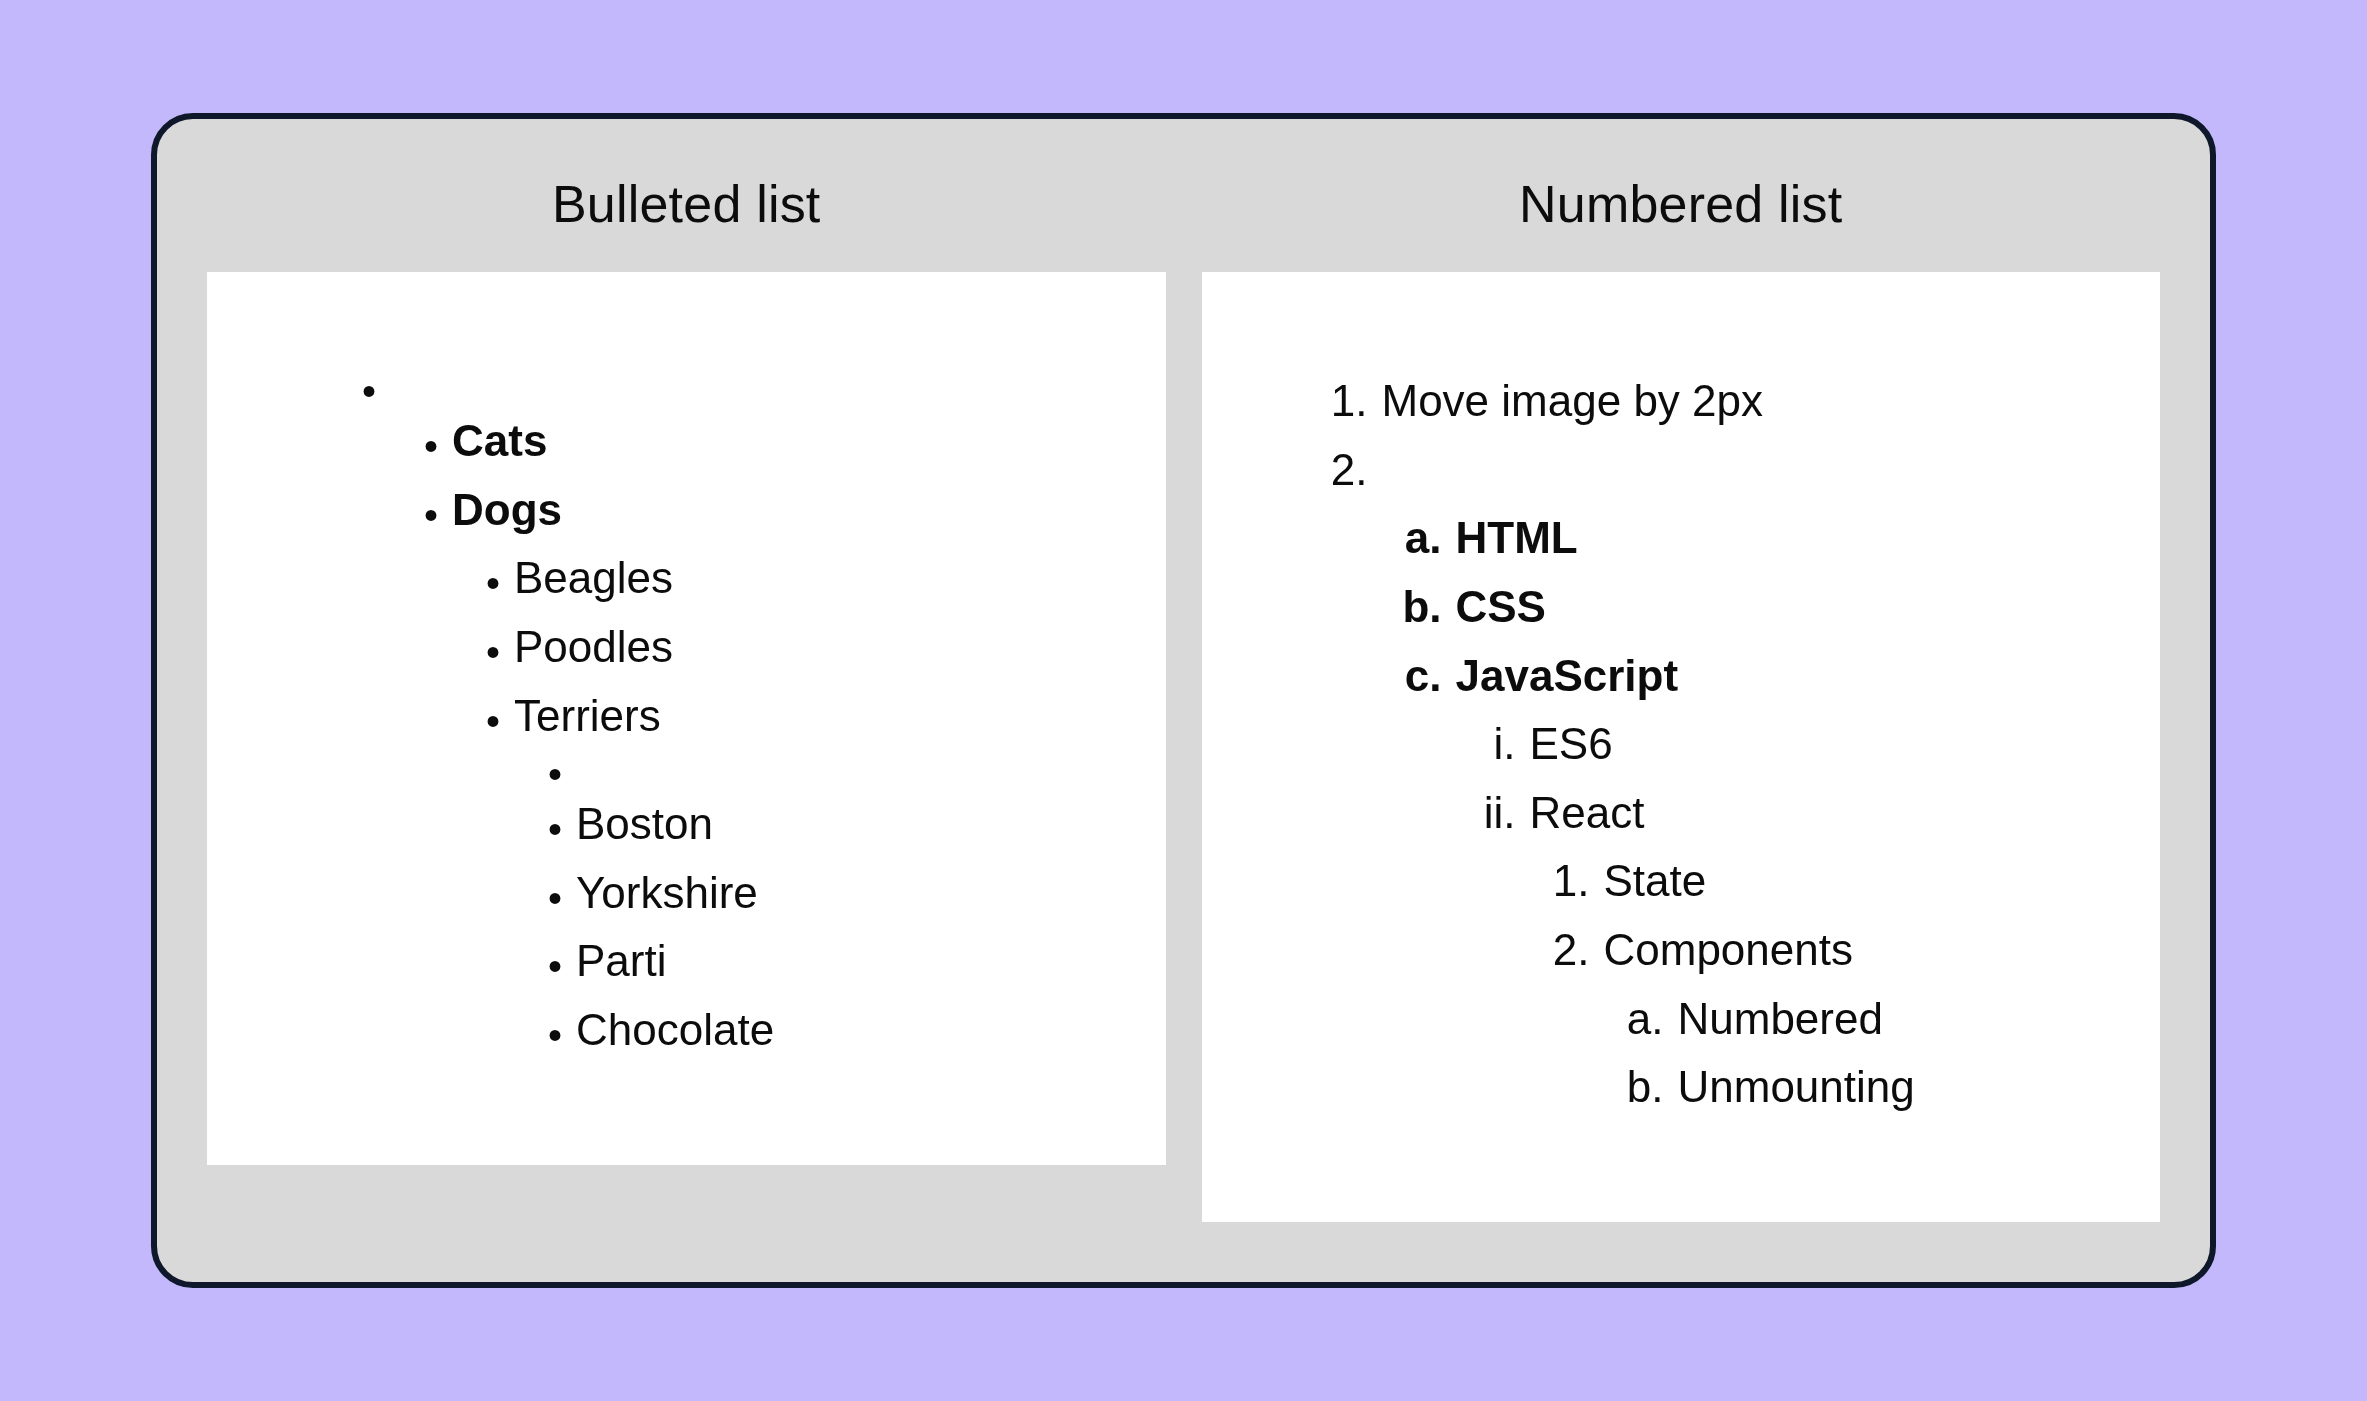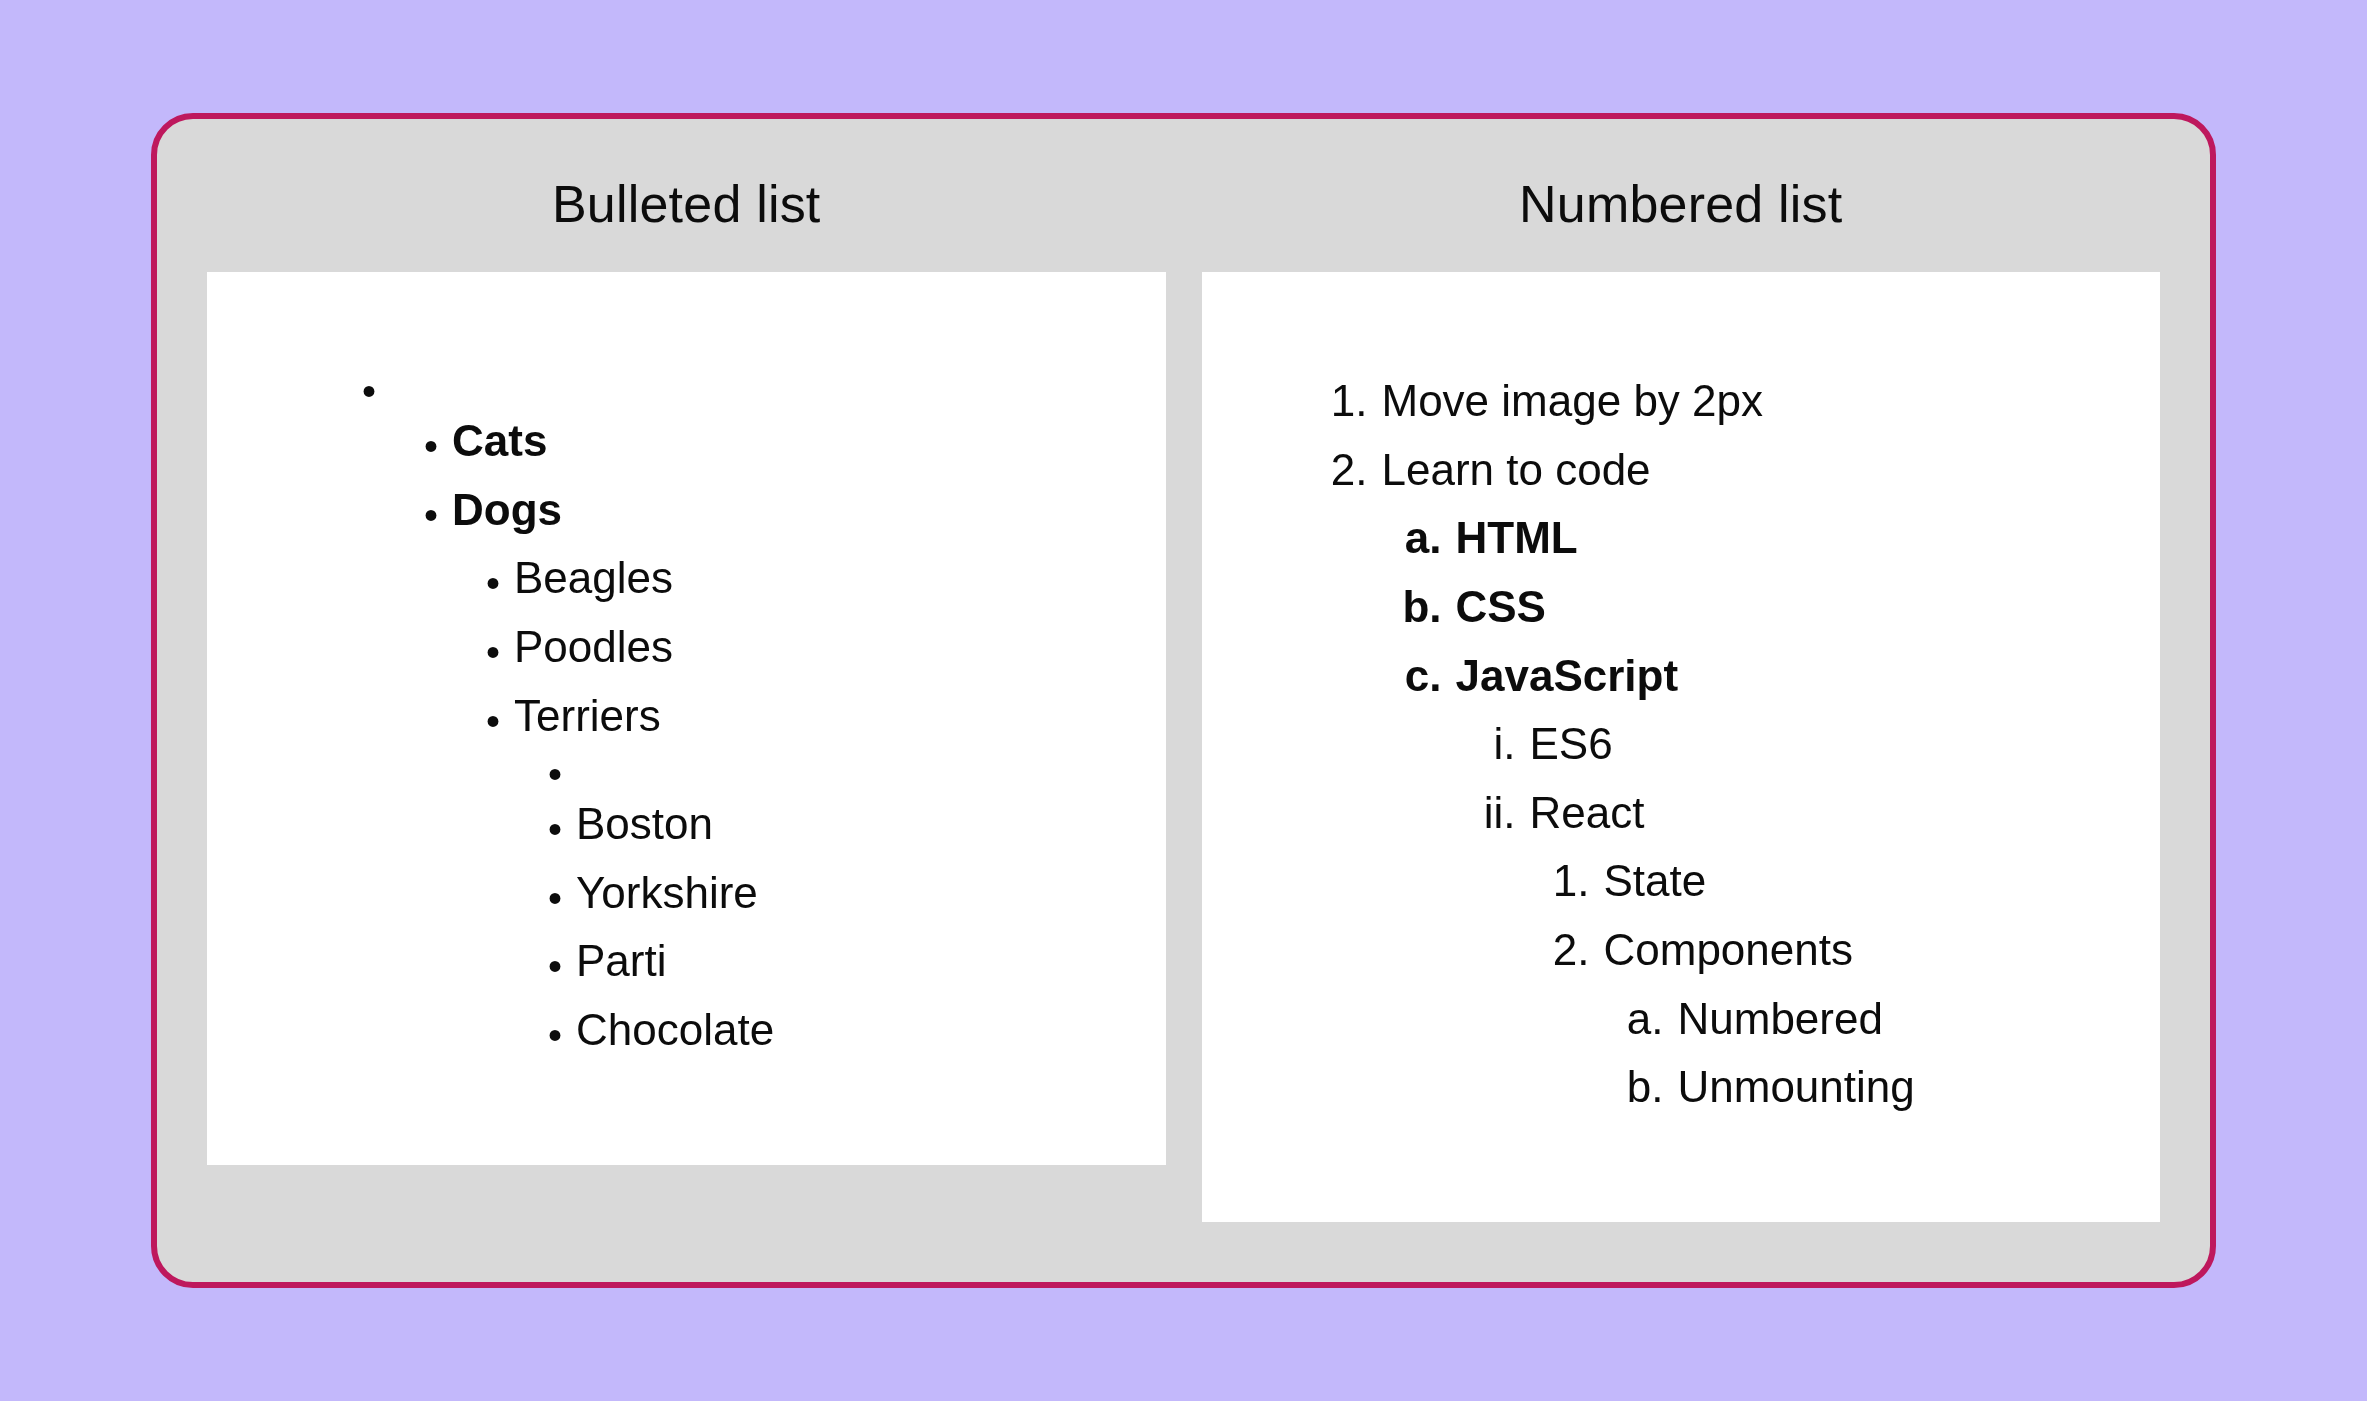--- a/index.html
+++ b/index.html
@@ -5,21 +5,21 @@
     *{box-sizing:border-box;margin:0;padding:0}
     body{
       background:#c3b8fb;
       font-family:-apple-system,BlinkMacSystemFont,'Segoe UI',Helvetica,Arial,sans-serif;
       width:2367px;height:1401px;
       display:flex;align-items:center;justify-content:center;
       color:#0c0c0c;
     }
     .card{
       background:#d9d9d9;
-      border:6px solid #be185d;
+      border:6px solid #0f172a;
       border-radius:42px;
       width:2065px;
       padding:55px 50px 60px;
       display:flex;gap:36px;
     }
     .col{flex:1;display:flex;flex-direction:column;align-items:center}
     .col-title{
       font-size:52px;font-weight:500;letter-spacing:.2px;
       margin-bottom:38px;
     }
@@ -101,21 +101,20 @@
   <div class="col">
     <div class="col-title">Numbered list</div>
     <div class="panel right">
       <ol id="ol">
           <li class="row num n-ind-0">
             <span class="marker">1.</span>
             <span>Move image by 2px</span>
           </li>
           <li class="row num n-ind-0">
             <span class="marker">2.</span>
-            <span>Learn to code</span>
           </li>
           <li class="row num n-ind-1">
             <span class="marker bold">a.</span>
             <span class="bold">HTML</span>
           </li>
           <li class="row num n-ind-1">
             <span class="marker bold">b.</span>
             <span class="bold">CSS</span>
           </li>
           <li class="row num n-ind-1">

